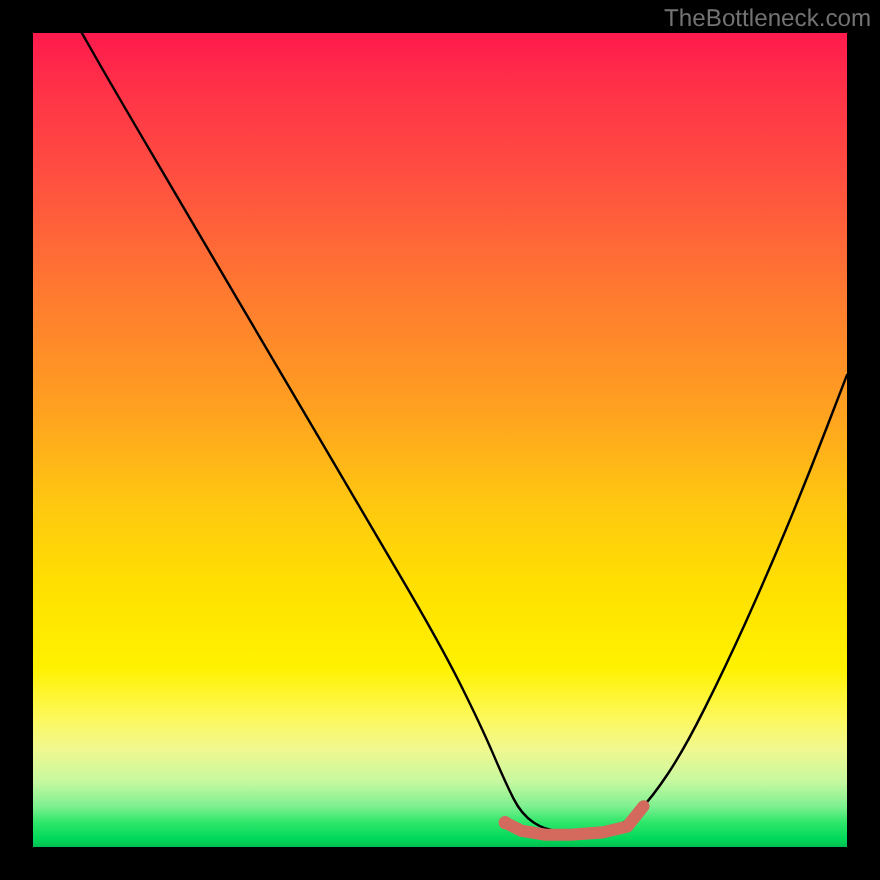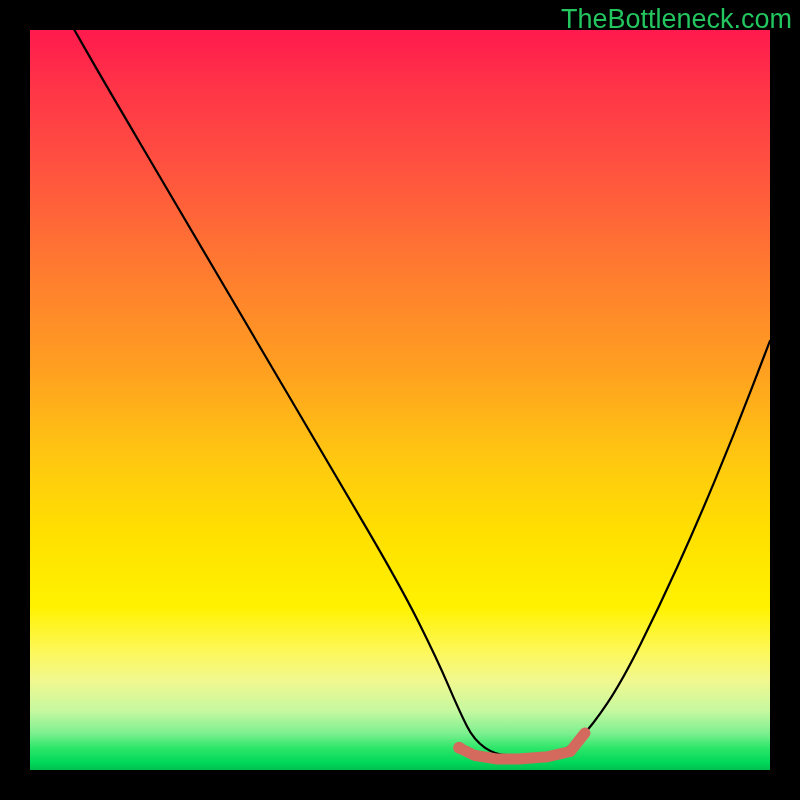--- a/index.html
+++ b/index.html
@@ -14,22 +14,22 @@
   .frame {
     position: relative;
     width: 800px;
     height: 800px;
     background: #000;
   }
   .watermark {
     position: absolute;
     top: 4px;
     right: 8px;
-    color: #22c55e;
-    font-size: 27px;
+    color: #737373;
+    font-size: 22px;
     font-weight: 500;
     z-index: 10;
   }
   .plot-area {
     position: absolute;
     left: 30px;
     top: 30px;
     width: 740px;
     height: 740px;
     overflow: hidden;

